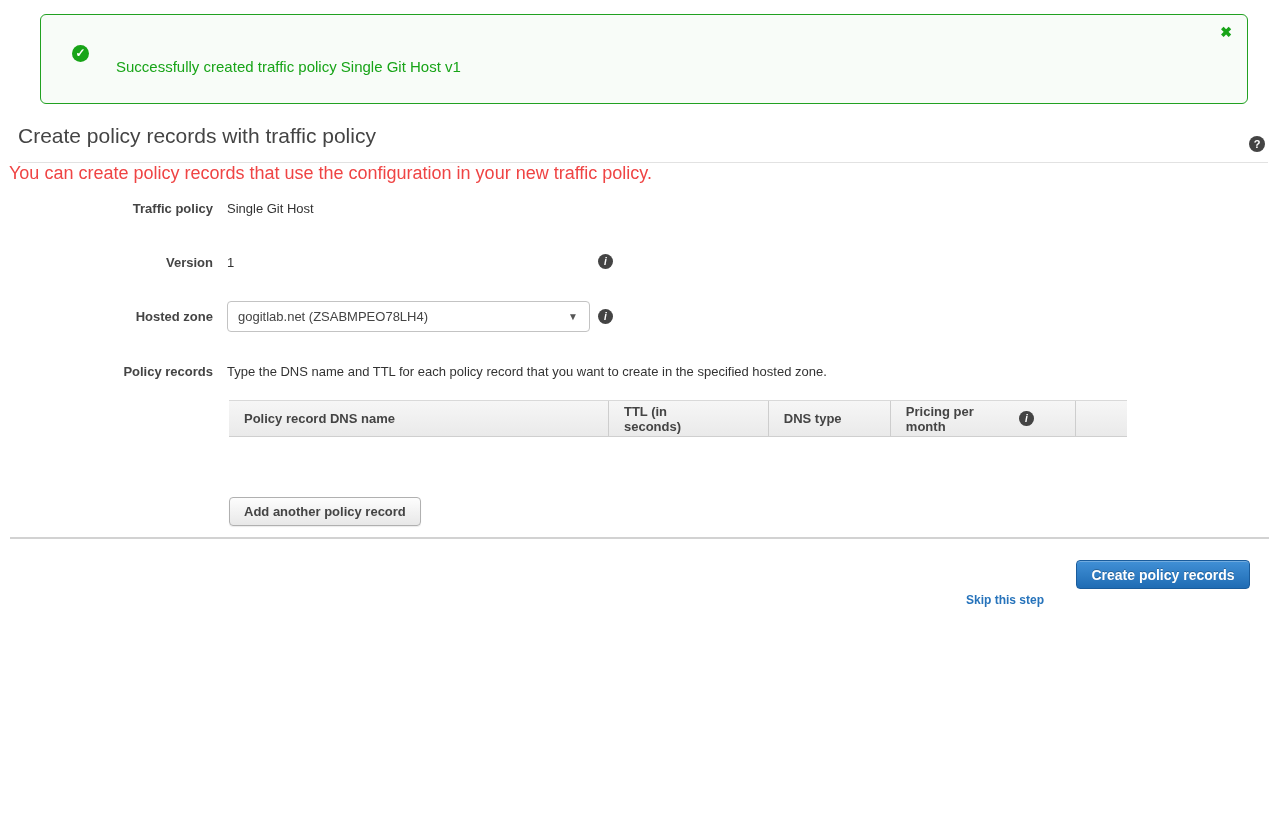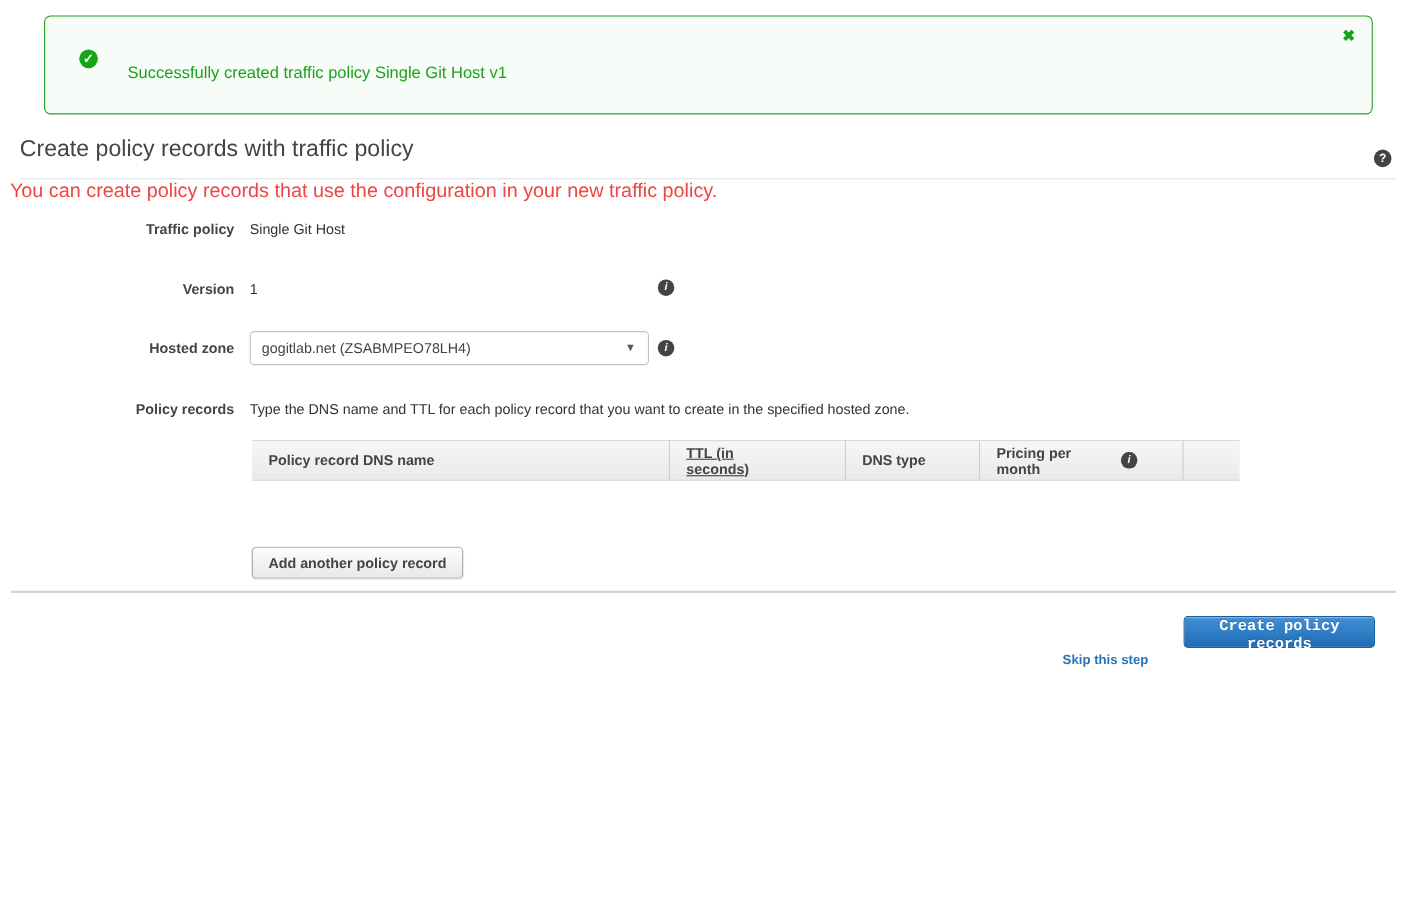--- a/index.html
+++ b/index.html
@@ -73,21 +73,21 @@
     border-top:1px solid #d9d9d9; border-bottom:1px solid #cfcfcf;
     font-size:13px; font-weight:bold; color:#444;gap:41px;
   }
   .th { padding-left:15px; height:100%; display:flex; align-items:center; }
   .th + .th { border-left:1px solid #cdcdcd; }
   .th .info-inline {
     display:inline-block; width:15px; height:15px; background:#444; border-radius:50%;
     color:#fff; text-align:center; font-size:10px; font-style:italic;
     line-height:15px; margin-left:7px; cursor:pointer;
   }
-  .c1 { width:417px; } .c2 { width:144px;text-decoration:underline; } .c3 { width:97px; }
+  .c1 { width:417px; } .c2 { width:144px; } .c3 { width:97px; }
   .c4 { width:175px; } .c5 { width:65px; padding-left:0; }
   .trow {
     display:flex; height:48px; align-items:center; background:#fff;
     border-bottom:1px solid #ddd; font-size:13px; color:#333;
   }
   .td { display:flex; align-items:center; }
   .txt-input {
     height:30px; border:1px solid #ccc; border-radius:4px; padding:0 9px;
     font-size:13px; color:#333; font-family:"Liberation Sans", sans-serif;
     box-shadow:inset 0 1px 2px rgba(0,0,0,0.05);
@@ -114,21 +114,21 @@
     border-top:2px solid #d2d2d2;
   }
   .skip-link {
     position:absolute; left:966px; top:593px;
     font-size:12px; font-weight:bold; color:#2673bb; cursor:pointer; text-decoration:none;
   }
   .btn-primary {
     position:absolute; left:1076px; top:560px; width:174px; height:29px;
     background:linear-gradient(#4190d6,#1f6cb4);
     border:1px solid #1a5c9c; border-radius:4px;
-    font-family:Liberation Mono, monospace;
+    font-family:Liberation Sans, sans-serif;
     font-size:14px; font-weight:bold; color:#fff; cursor:pointer;
     text-shadow:0 -1px 0 rgba(0,0,0,0.25);
     box-shadow:inset 0 1px 0 rgba(255,255,255,0.25);
   }
 </style>
 </head>
 <body>
 
 <div class="banner">
   <span class="check">✓</span>

